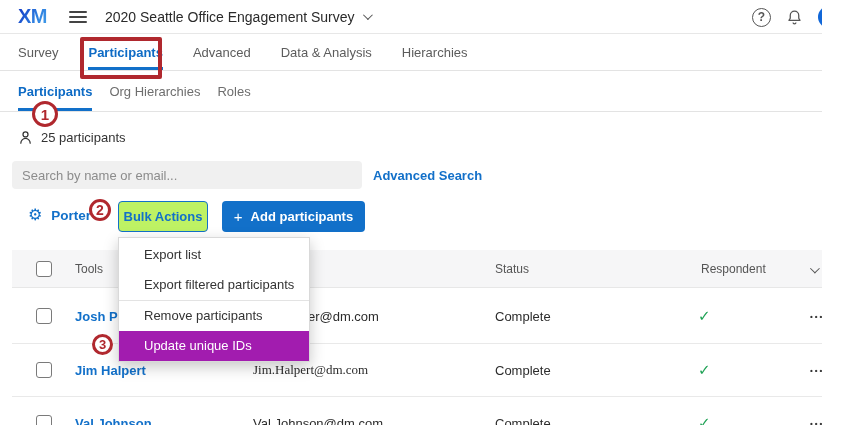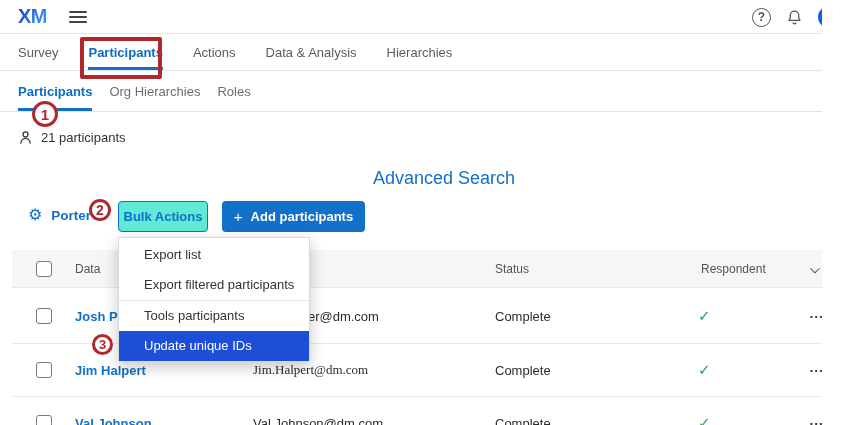--- a/index.html
+++ b/index.html
@@ -43,28 +43,28 @@
 
   
   .count-row { position:absolute; top:124px; left:18px; height:26px; display:flex; align-items:center; gap:8px; }
   .count-text { font-size:13px; color:#333; }
 
   
   .search-input { position:absolute; top:161px; left:12px; width:350px; height:28px;
                   background:#f0f0f0; border:none; border-radius:4px; padding:0 10px;
                   font-size:13px; color:#333; font-family:inherit; outline:none; }
   .search-input::placeholder { color:#8c8c8c; }
-  .advanced-link { position:absolute; top:168px; left:373px; font-size:18px; color:#1270c9; font-weight:400; cursor:pointer; }
+  .advanced-link { position:absolute; top:168px; left:373px; font-size:13px; color:#1270c9; font-weight:700; cursor:pointer; }
 
   
   .actions-row { position:absolute; top:200px; left:0; width:850px; height:32px; }
   .tools { position:absolute; left:28px; top:7px; display:flex; align-items:center; gap:9px;
            color:#1270c9; font-size:13.5px; font-weight:600; cursor:pointer; }
   .gear { font-family:"DejaVu Sans",sans-serif; font-size:16px; line-height:1; color:#1270c9; }
-  .btn-bulk { position:absolute; left:118px; top:1px; width:90px; height:31px; background:#5eead4;
+  .btn-bulk { position:absolute; left:118px; top:1px; width:90px; height:31px; background:#bef264;
               border:1px solid #1270c9; border-radius:4px; color:#1270c9; font-size:13px; font-weight:600;
               font-family:inherit; cursor:pointer; }
   .btn-add { position:absolute; left:222px; top:1px; width:143px; height:31px; background:#1270c9;
              border:none; border-radius:4px; color:#fff; font-size:13px; font-weight:600;
              font-family:inherit; cursor:pointer; display:flex; align-items:center; justify-content:center; gap:8px; }
   .btn-add .plus { font-size:15px; font-weight:400; }
 
   
   .table { position:absolute; top:250px; left:12px; width:826px; }
   .thead { position:relative; height:38px; background:#f6f6f7; border-bottom:1px solid #e7e7e7; }
@@ -75,21 +75,21 @@
   .name-link { color:#1270c9; font-weight:600; cursor:pointer; }
   .checkmark { color:#1fa255; font-size:15px; font-weight:700; }
   .row-menu { color:#333; font-size:8px; letter-spacing:2px; font-weight:700; cursor:pointer; }
   .hdr-chevron { cursor:pointer; }
 
   
   .bulk-menu { position:absolute; top:237px; left:118px; width:192px; background:#fff;
                border:1px solid #d9d9d9; box-shadow:0 5px 14px rgba(0,0,0,0.22);
                padding-top:2px; z-index:50; }
   .menu-item { height:30px; line-height:30px; padding-left:25px; font-size:13px; color:#333; cursor:pointer; }
-  .menu-item.highlight { background:#1d4ed8; color:#fff; }
+  .menu-item.highlight { background:#a21caf; color:#fff; }
   .menu-divider { height:1px; background:#e3e3e3; margin:0; }
 
   
   .ann-rect { position:absolute; left:80px; top:37px; width:82px; height:42px;
               border:4px solid #b0282e; border-radius:2px; z-index:100; pointer-events:none; }
   .ann-circle { position:absolute; background:#fff; border:3px solid #b0282e; border-radius:50%;
                 color:#b0282e; font-weight:700; display:flex; align-items:center; justify-content:center;
                 z-index:100; }
   .ann-1 { left:32px; top:101px; width:26px; height:26px; font-size:15px; }
   .ann-2 { left:89px; top:199px; width:22px; height:22px; font-size:14px; }
@@ -100,74 +100,79 @@
 
 <div class="app">
 
   <header class="topbar">
     <div class="logo">XM</div>
     <div class="hamburger">
         <span></span>
         <span></span>
         <span></span>
       </div>
+    <div class="survey-title">
+      <span>2020 Seattle Office Engagement Survey</span>
+      <span class="chev"></span>
+    </div>
     <div class="topbar-right">
       <div class="help-circle">?</div>
       <div class="bell">
         <svg width="17" height="17" viewBox="0 0 24 24" fill="none" stroke="#555" stroke-width="1.8" stroke-linejoin="round">
           <path d="M12 3a6 6 0 0 0-6 6v4l-1.8 3h15.6L18 13V9a6 6 0 0 0-6-6z"></path>
           <path d="M10 19a2 2 0 0 0 4 0"></path>
         </svg>
       </div>
       <div class="avatar">C</div>
     </div>
   </header>
 
   <nav class="main-tabs">
     <div class="mtab">Survey</div>
     <div class="mtab active">Participants</div>
-    <div class="mtab">Actions</div>
+    <div class="mtab">Advanced</div>
     <div class="mtab">Data &amp; Analysis</div>
     <div class="mtab">Hierarchies</div>
   </nav>
 
   <nav class="sub-tabs">
     <div class="stab active">Participants</div>
     <div class="stab">Org Hierarchies</div>
     <div class="stab">Roles</div>
   </nav>
 
   <div class="count-row">
     <svg width="15" height="15" viewBox="0 0 24 24" fill="none" stroke="#333" stroke-width="2" stroke-linecap="round">
       <circle cx="12" cy="7" r="4"></circle>
         <path d="M4.5 21c0-4.1 3.4-7.5 7.5-7.5s7.5 3.4 7.5 7.5"></path>
     </svg>
-    <span class="count-text">21 participants</span>
-  </div>
-
+    <span class="count-text">25 participants</span>
+  </div>
+
+  <input class="search-input" type="text" placeholder="Search by name or email..." style="">
   <div class="advanced-link">Advanced Search</div>
 
   <div class="actions-row">
     <div class="tools">
       <span class="gear">⚙</span>
       <span>Porter</span>
     </div>
     <button class="btn-bulk">Bulk Actions</button>
     <button class="btn-add">
       <span class="plus">+</span>
       <span>Add participants</span>
     </button>
   </div>
 
   <div class="table">
     <div class="thead">
       <div class="cell" style="left:24px;">
           <span class="checkbox" style="display:block"></span>
         </div>
-      <div class="cell hcell" style="left:63px;">Data</div>
+      <div class="cell hcell" style="left:63px;">Tools</div>
       <div class="cell hcell" style="left:483px;">Status</div>
       <div class="cell hcell" style="left:689px;text-align:right;">Respondent</div>
       <div class="cell hdr-chevron" style="left:798px;"><span class="chev"></span></div>
     </div>
 
     <div class="trow">
       <div class="cell" style="left:24px;">
           <span class="checkbox" style="display:block"></span>
         </div>
       <div class="cell name-link" style="left:63px;">Josh Porter</div>
@@ -197,21 +202,21 @@
       <div class="cell" style="left:483px;">Complete</div>
       <div class="cell checkmark" style="left:686px;">✓</div>
       <div class="cell row-menu" style="left:798px;">•••</div>
     </div>
   </div>
 
   <div class="bulk-menu">
     <div class="menu-item">Export list</div>
     <div class="menu-item">Export filtered participants</div>
     <div class="menu-divider"></div>
-    <div class="menu-item">Tools participants</div>
+    <div class="menu-item">Remove participants</div>
     <div class="menu-item highlight">Update unique IDs</div>
   </div>
 
   <div class="ann-rect"></div>
   <div class="ann-circle ann-1">1</div>
   <div class="ann-circle ann-2">2</div>
   <div class="ann-circle ann-3">3</div>
 
 </div>
 

